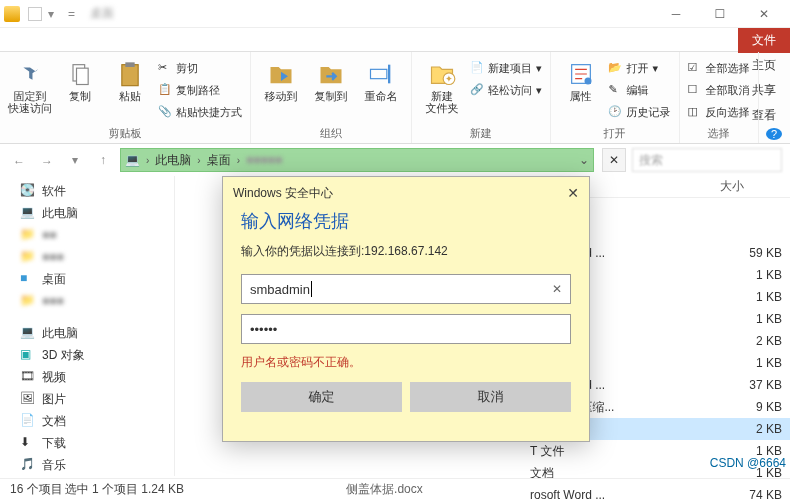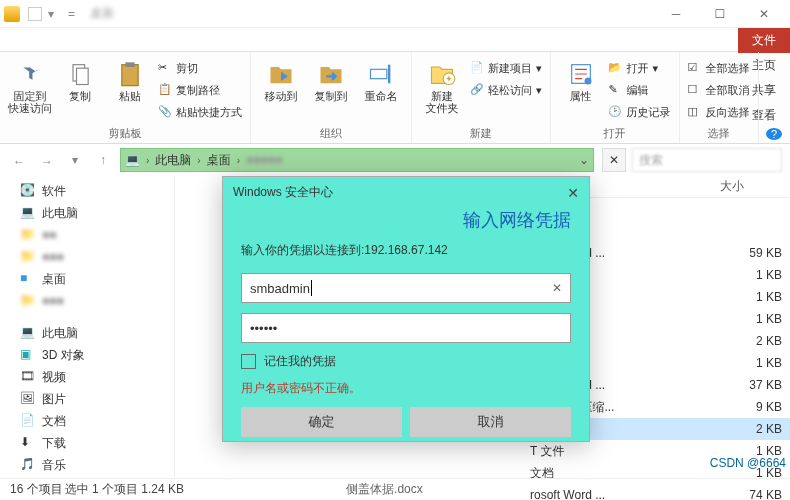--- a/index.html
+++ b/index.html
@@ -48,34 +48,34 @@
 .colhdr .c1 { flex: 1; filter: blur(2px); }
 .colhdr .c2 { width: 70px; }
 .rows { position: absolute; right: 0; top: 22px; width: 260px; }
 .row { display: flex; height: 22px; align-items: center; font-size: 12px; }
 .row .type { flex: 1; white-space: nowrap; overflow: hidden; text-overflow: ellipsis; color: #333; }
 .row .size { width: 70px; text-align: right; padding-right: 8px; }
 .row.sel { background: #cce8ff; }
 
 .statusbar { position: absolute; bottom: 0; left: 0; right: 0; height: 22px; border-top: 1px solid #eee; display: flex; align-items: center; padding: 1px 10px; gap: 2px; font-size: 12px; color: #444; }
 
-.dialog { position: absolute; left: 222px; top: 176px; width: 368px; height: 266px; background: #5eead4; border: 1px solid #aaa; box-shadow: 0 5px 25px rgba(0,0,0,0.25); display: flex; flex-direction: column; }
+.dialog { position: absolute; left: 222px; top: 176px; width: 368px; height: 266px; background: #fef9c3; border: 1px solid #aaa; box-shadow: 0 5px 25px rgba(0,0,0,0.25); display: flex; flex-direction: column; }
 .dlg-title { height: 32px; display: flex; align-items: center; padding: 0 10px; font-size: 12px; }
 .dlg-title .x { margin-left: auto; font-size: 14px; color: #444; }
 .dlg-body { padding: 0 18px; flex: 1; }
-.dlg-h { font-size: 18px; color: #1e5db8; margin-bottom: 10px; text-align: right; }
+.dlg-h { font-size: 18px; color: #1e5db8; margin-bottom: 10px; }
 .dlg-sub { font-size: 12px; margin-bottom: 14px; }
 .dlg-input { width: 100%; height: 30px; background: #fff; border: 1px solid #999; display: flex; align-items: center; padding: 0 8px; margin-bottom: 10px; font-size: 13px; }
 .dlg-input .cursor { width: 1px; height: 16px; background: #000; margin-left: 1px; animation: blink 1s step-end infinite; }
 @keyframes blink { 50% { opacity: 0; } }
 .dlg-input .clear { margin-left: auto; color: #666; font-size: 12px; }
 .dlg-check { display: flex; align-items: center; gap: 8px; margin: 6px 0 10px; }
 .dlg-check .box { width: 15px; height: 15px; border: 1px solid #666; }
 .dlg-err { color: #c0392b; font-size: 12px; }
-.dlg-btns { display: flex; gap: 8px; padding: 10px 18px 4px; }
+.dlg-btns { display: flex; gap: 8px; padding: 10px 18px 29px; }
 .dlg-btn { flex: 1; height: 30px; background: #ccc; display: flex; align-items: center; justify-content: center; font-size: 13px; }
 
 .watermark { position: absolute; right: 4px; bottom: 30px; font-size: 12px; color: #0369a1; }
 .blurred { filter: blur(2px); color: #999; }
 </style>
 </head>
 <body>
 
 <div class="titlebar">
   <div class="folder-ico"></div>
@@ -408,24 +408,20 @@
     <div class="dlg-h">输入网络凭据</div>
     <div class="dlg-sub">输入你的凭据以连接到:192.168.67.142</div>
     <div class="dlg-input">
       <span>smbadmin</span>
         <span class="cursor"></span>
       <span class="clear">✕</span>
     </div>
     <div class="dlg-input">
       <span>••••••</span>
     </div>
-    <div class="dlg-check">
-      <div class="box"></div>
-      <span>记住我的凭据</span>
-    </div>
     <div class="dlg-err">用户名或密码不正确。</div>
   </div>
   <div class="dlg-btns">
     <div class="dlg-btn">确定</div>
     <div class="dlg-btn">取消</div>
   </div>
 </div>
 
 <div class="watermark">CSDN @6664</div>
 

